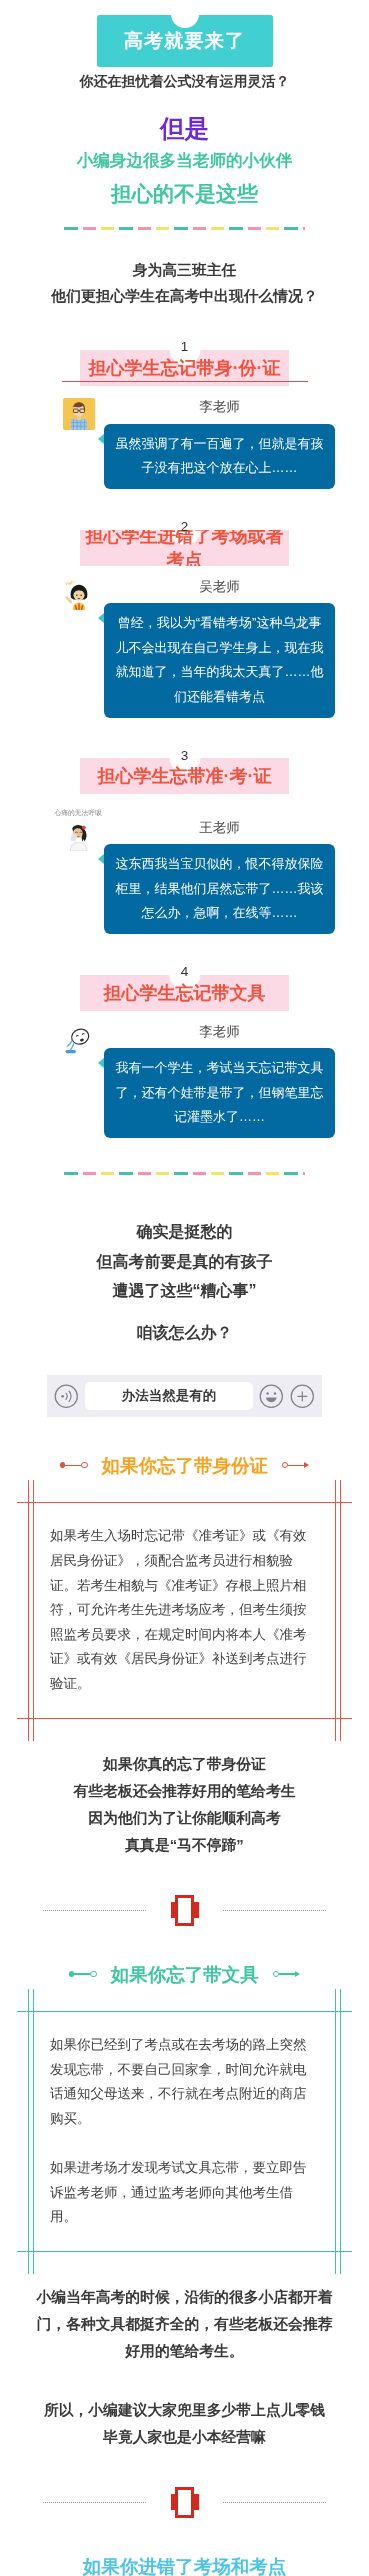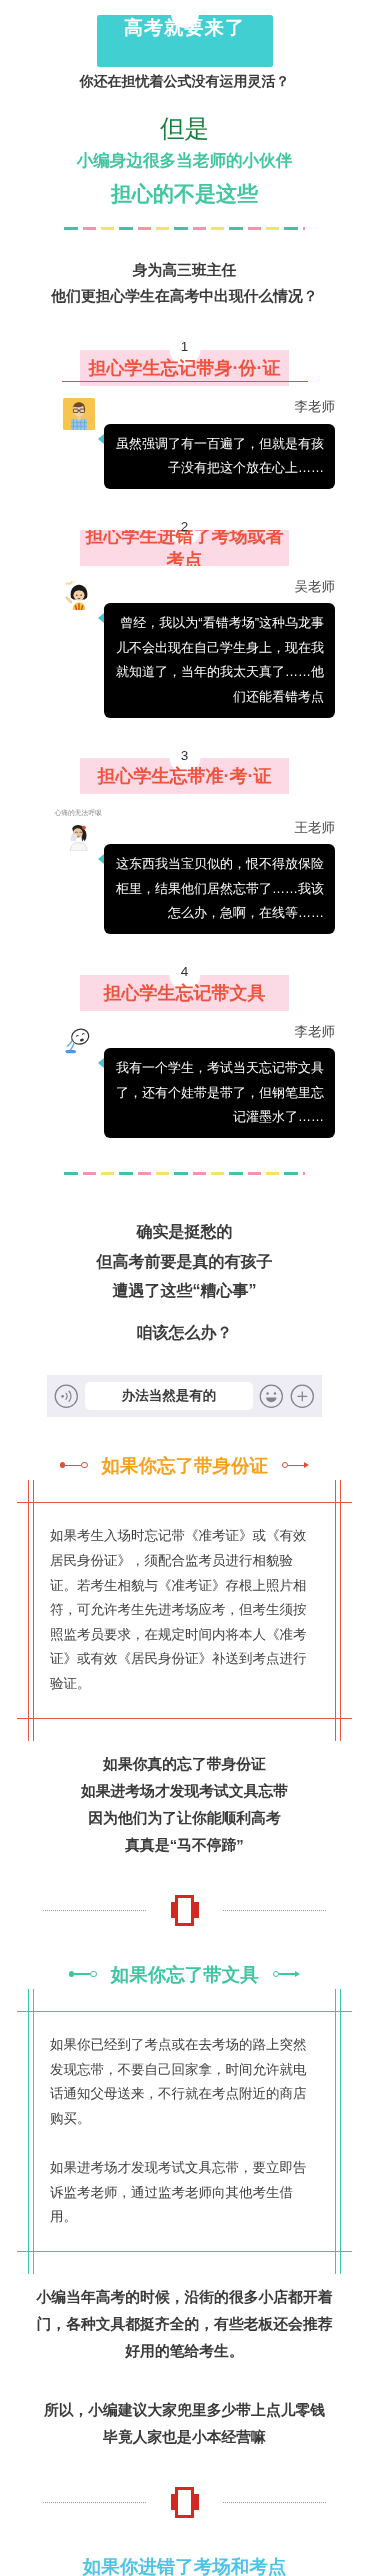--- a/index.html
+++ b/index.html
@@ -1,43 +1,43 @@
 <!DOCTYPE html>
 <html lang="zh" style="font-size:9.8px"><head>
 <meta charset="utf-8">
 <style>
   html,body{margin:0;padding:0;background:#fff}
   body{font-family:"Liberation Sans","DejaVu Sans",sans-serif;color:#3c3c3c}
   .page{width:369px;margin:0 auto;overflow:hidden;text-align:center;padding-bottom:28px}
   
-  .main-banner{position:relative;width:176px;height:52px;margin:14.8px auto 0;background:#41cfd1;border-radius:2.5px;display:flex;justify-content:center;overflow:hidden}
+  .main-banner{position:relative;width:176px;height:52px;margin:14.8px auto 0;background:#41cfd1;border-radius:2.5px;display:flex;align-items:center;justify-content:center;overflow:hidden}
   .main-banner .notch{position:absolute;top:-14.8px;left:50%;transform:translateX(-50%);width:28px;height:28px;border-radius:50%;background:#fff}
   .main-banner .t{color:#fff;font-size:19px;font-weight:bold;letter-spacing:1.2px}
   .intro{font-size:14px;font-weight:bold;line-height:23.4px;margin:19.7px 0 0;color:#3a3a3a}
-  .teal-xl{color:#15803d;font-size:24.6px;font-weight:normal;margin-top:18.5px}
+  .teal-xl{color:#6d28d9;font-size:24.6px;font-weight:bold;margin-top:18.5px}
   .teal-l{color:#3fc79f;font-size:16.6px;font-weight:bold;margin-top:4.9px}
   .teal-xxl{color:#3fc79f;font-size:21px;font-weight:bold;margin-top:7.4px}
   .dashes{height:3.1px;width:241px;margin:19.7px auto 0;background:repeating-linear-gradient(90deg,#45c1a8 0 13.5px,rgba(0,0,0,0) 13.5px 18.5px,#f791ad 18.5px 32px,rgba(0,0,0,0) 32px 37px,#f3e468 37px 50px,rgba(0,0,0,0) 50px 55px)}
   .lead{font-size:14.8px;font-weight:bold;line-height:26px;margin-top:27px;color:#3a3a3a}
   
   .worry{margin-top:32px}
   .worry .num{position:relative;z-index:2;text-align:center;font-size:13.5px;color:#333;height:14.8px;line-height:12.3px}
   .banner-wrap{position:relative;width:209px;margin:-6.2px auto 0}
   .pink-banner{position:relative;overflow:hidden;height:36px;background:#fbd9e5;display:flex;align-items:center;justify-content:center}
   .pink-banner .notch{position:absolute;top:-16px;left:50%;transform:translateX(-50%);width:31px;height:31px;border-radius:50%;background:#fff}
   .pink-banner .t{color:#f0533d;font-size:18px;font-weight:bold;position:relative;z-index:1}
   .under{position:absolute;left:-18.5px;right:-18.5px;bottom:4.3px;height:1.2px;background:#e04b4b;z-index:2}
-  .chat{display:flex;align-items:flex-start;margin:12.3px 34px 0 63px;text-align:right}
+  .chat{display:flex;align-items:flex-start;margin:12.3px 34px 0 63px;text-align:center}
   .chat.cap{margin-top:24.6px}
   .avatar-wrap{position:relative;width:32px;flex:none}
   .caption{position:absolute;top:-10.5px;left:-8.6px;white-space:nowrap;font-size:6.8px;color:#8a8a8a}
   .avatar{width:32px;height:32px;display:block}
   .chat-body{margin-left:9.2px;flex:1;min-width:0}
   .tname{font-size:13.5px;color:#4a4a4a}
-  .bubble{position:relative;margin-top:7.4px;background:#000000;border-radius:6.2px;padding:8px 11px;color:#fff;font-size:13px;line-height:24.6px;display:inline-block}
+  .bubble{position:relative;margin-top:7.4px;background:#0369a1;border-radius:6.2px;padding:8px 11px;color:#fff;font-size:13px;line-height:24.6px;display:inline-block}
   .bubble::before{content:"";position:absolute;left:-6.2px;top:9.8px;border-top:5.5px solid rgba(0,0,0,0);border-bottom:5.5px solid rgba(0,0,0,0);border-right:6.8px solid #3fc7c9}
   .mid{font-size:16px;font-weight:bold;line-height:29.5px;margin-top:42px;color:#3a3a3a}
   
   .inputbar{width:275px;margin:28px auto 0;background:#ededf3;display:flex;align-items:center;padding:6.8px 7.4px;box-sizing:border-box;gap:6.2px}
   .icircle{width:24.6px;height:24.6px;flex:none}
   .icircle svg{display:block}
   .ifield{flex:1;background:#fff;border-radius:4.9px;height:28px;display:flex;align-items:center;justify-content:center;font-size:13.5px;font-weight:bold;color:#3c3c3c}
   
   .sec-head{display:flex;align-items:center;justify-content:center;margin-top:36px;gap:14px}
   .sec-head .txt{font-size:18.5px;font-weight:bold}
@@ -255,21 +255,21 @@
       </span>
   </div>
   <div class="hashbox">
     <i class="hl t c-red"></i>
       <i class="hl b c-red"></i>
       <i class="vl l c-red"></i>
       <i class="vl r c-red"></i>
     <p>如果考生入场时忘记带《准考证》或《有效居民身份证》，须配合监考员进行相貌验证。若考生相貌与《准考证》存根上照片相符，可允许考生先进考场应考，但考生须按照监考员要求，在规定时间内将本人《准考证》或有效《居民身份证》补送到考点进行验证。</p>
   </div>
   <div class="note">如果你真的忘了带身份证</div>
-  <div class="note" style="margin-top:0">如果进考场才发现考试文具忘带</div>
+  <div class="note" style="margin-top:0">有些老板还会推荐好用的笔给考生</div>
   <div class="note" style="margin-top:0">因为他们为了让你能顺利高考</div>
   <div class="note" style="margin-top:0">真真是“马不停蹄”</div>
 
   <div class="lantern-row">
     <span class="ldots"></span>
     <span class="lantern">
         <span class="core"></span>
         <span class="tab l"></span>
         <span class="tab r"></span>
       </span>

